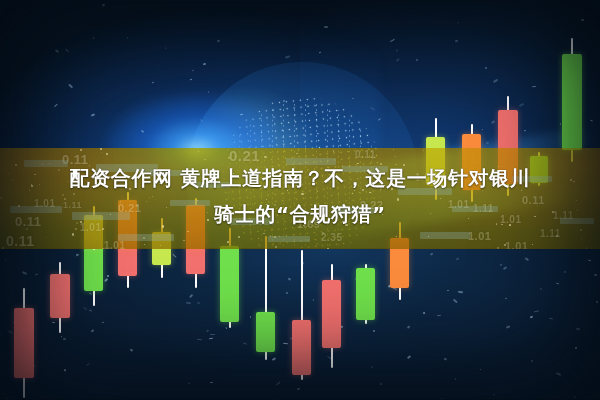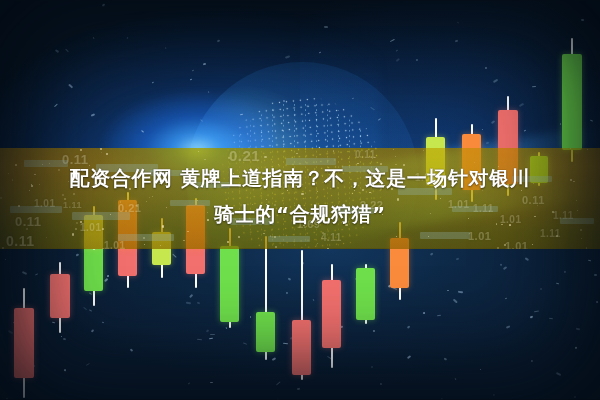--- a/index.html
+++ b/index.html
@@ -383,21 +383,21 @@
       <div class="bandnum" style="left: 229px; top: -1px; font-size: 15px; opacity: 0.52;">0.21</div>
       <div class="bandnum" style="left: 34px; top: 50px; font-size: 10px; opacity: 0.5;">1.01</div>
       <div class="bandnum" style="left: 63px; top: 52px; font-size: 9px; opacity: 0.42;">1.11</div>
       <div class="bandnum" style="left: 15px; top: 66px; font-size: 13px; opacity: 0.55;">0.11</div>
       <div class="bandnum" style="left: 80px; top: 74px; font-size: 10px; opacity: 0.48;">1.01</div>
       <div class="bandnum" style="left: 118px; top: 54px; font-size: 11px; opacity: 0.48;">0.21</div>
       <div class="bandnum" style="left: 6px; top: 85px; font-size: 14px; opacity: 0.58;">0.11</div>
       <div class="bandnum" style="left: 104px; top: 92px; font-size: 10px; opacity: 0.45;">1.01</div>
       <div class="bandnum" style="left: 297px; top: 70px; font-size: 11px; opacity: 0.46;">1.69</div>
       <div class="bandnum" style="left: 360px; top: 51px; font-size: 11px; opacity: 0.46;">2.22</div>
-      <div class="bandnum" style="left: 321px; top: 84px; font-size: 10px; opacity: 0.42;">4.11</div>
+      <div class="bandnum" style="left: 321px; top: 84px; font-size: 10px; opacity: 0.42;">2.35</div>
       <div class="bandnum" style="left: 448px; top: 51px; font-size: 10px; opacity: 0.45;">1.01</div>
       <div class="bandnum" style="left: 473px; top: 55px; font-size: 10px; opacity: 0.45;">1.11</div>
       <div class="bandnum" style="left: 522px; top: 46px; font-size: 11px; opacity: 0.48;">0.11</div>
       <div class="bandnum" style="left: 500px; top: 66px; font-size: 10px; opacity: 0.45;">1.01</div>
       <div class="bandnum" style="left: 553px; top: 62px; font-size: 10px; opacity: 0.42;">1.11</div>
       <div class="bandnum" style="left: 468px; top: 82px; font-size: 11px; opacity: 0.46;">1.01</div>
       <div class="bandnum" style="left: 540px; top: 80px; font-size: 10px; opacity: 0.42;">1.11</div>
       <div class="bandnum" style="left: 505px; top: 92px; font-size: 11px; opacity: 0.46;">1.01</div>
       <div class="bandnum" style="left: 355px; top: 1px; font-size: 10px; opacity: 0.4;">0.11</div>
       <div class="bandnum" style="left: 415px; top: 24px; font-size: 10px; opacity: 0.4;">1.01</div>

